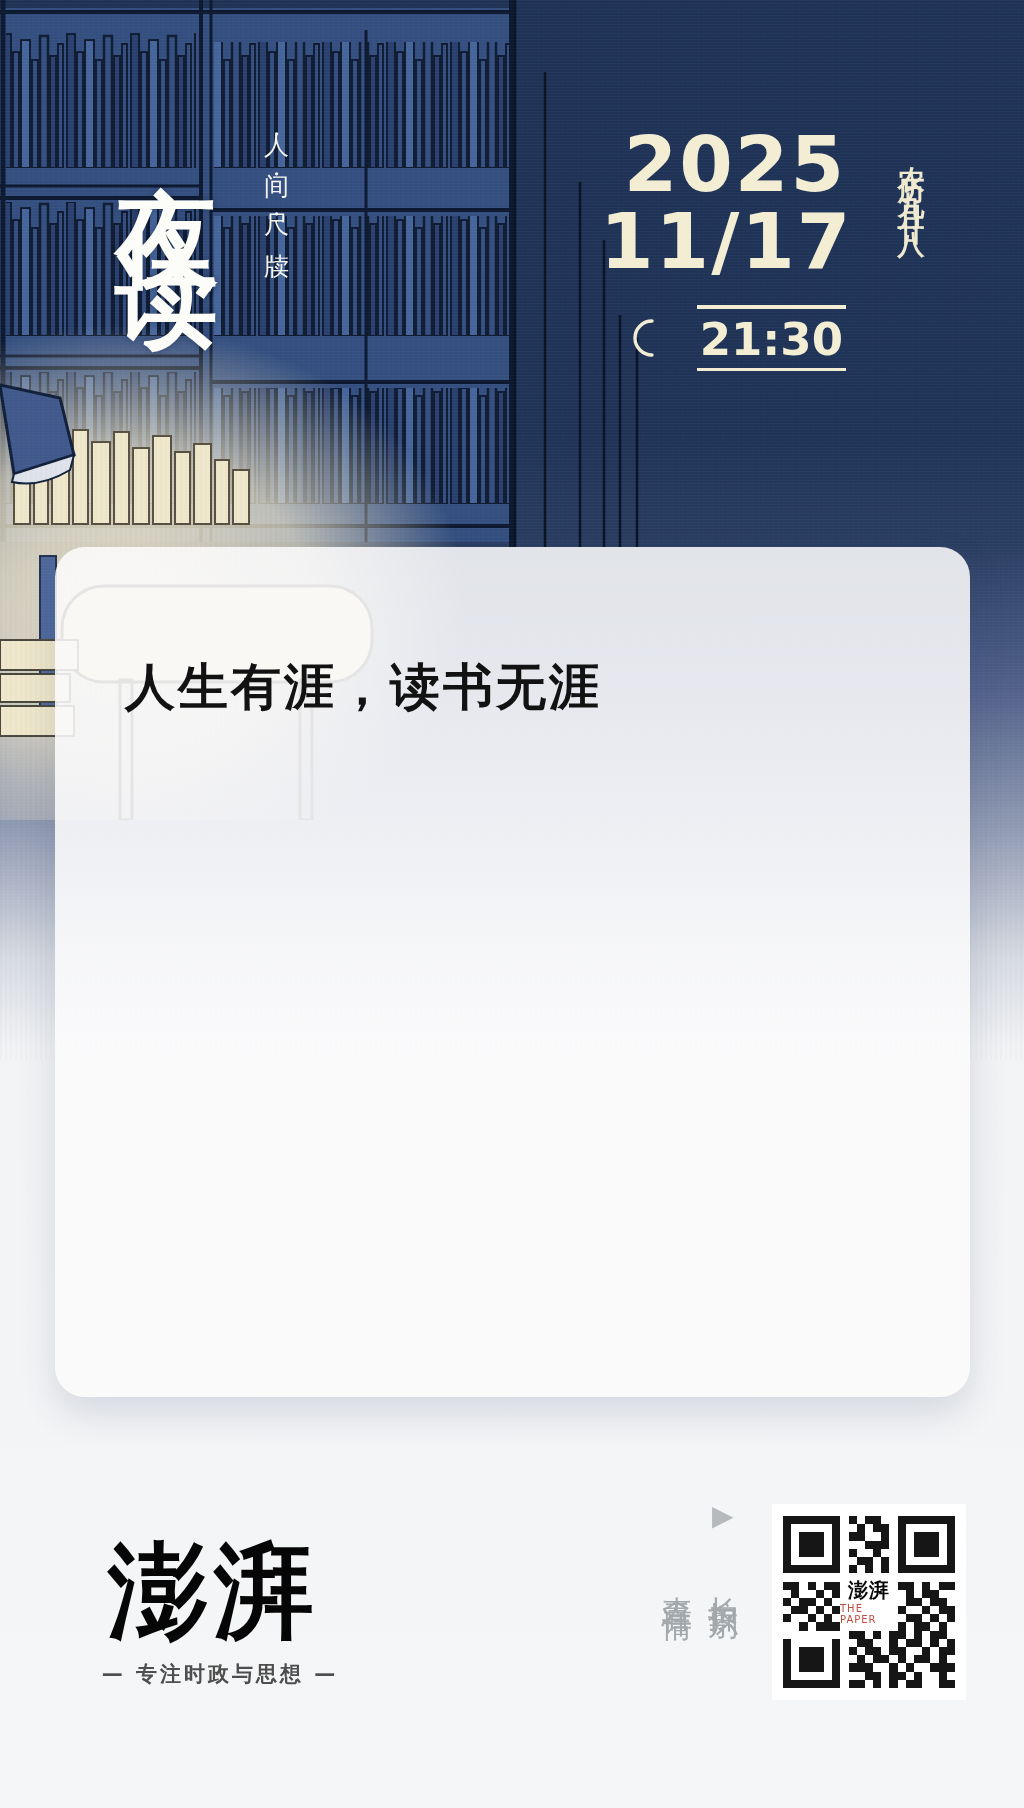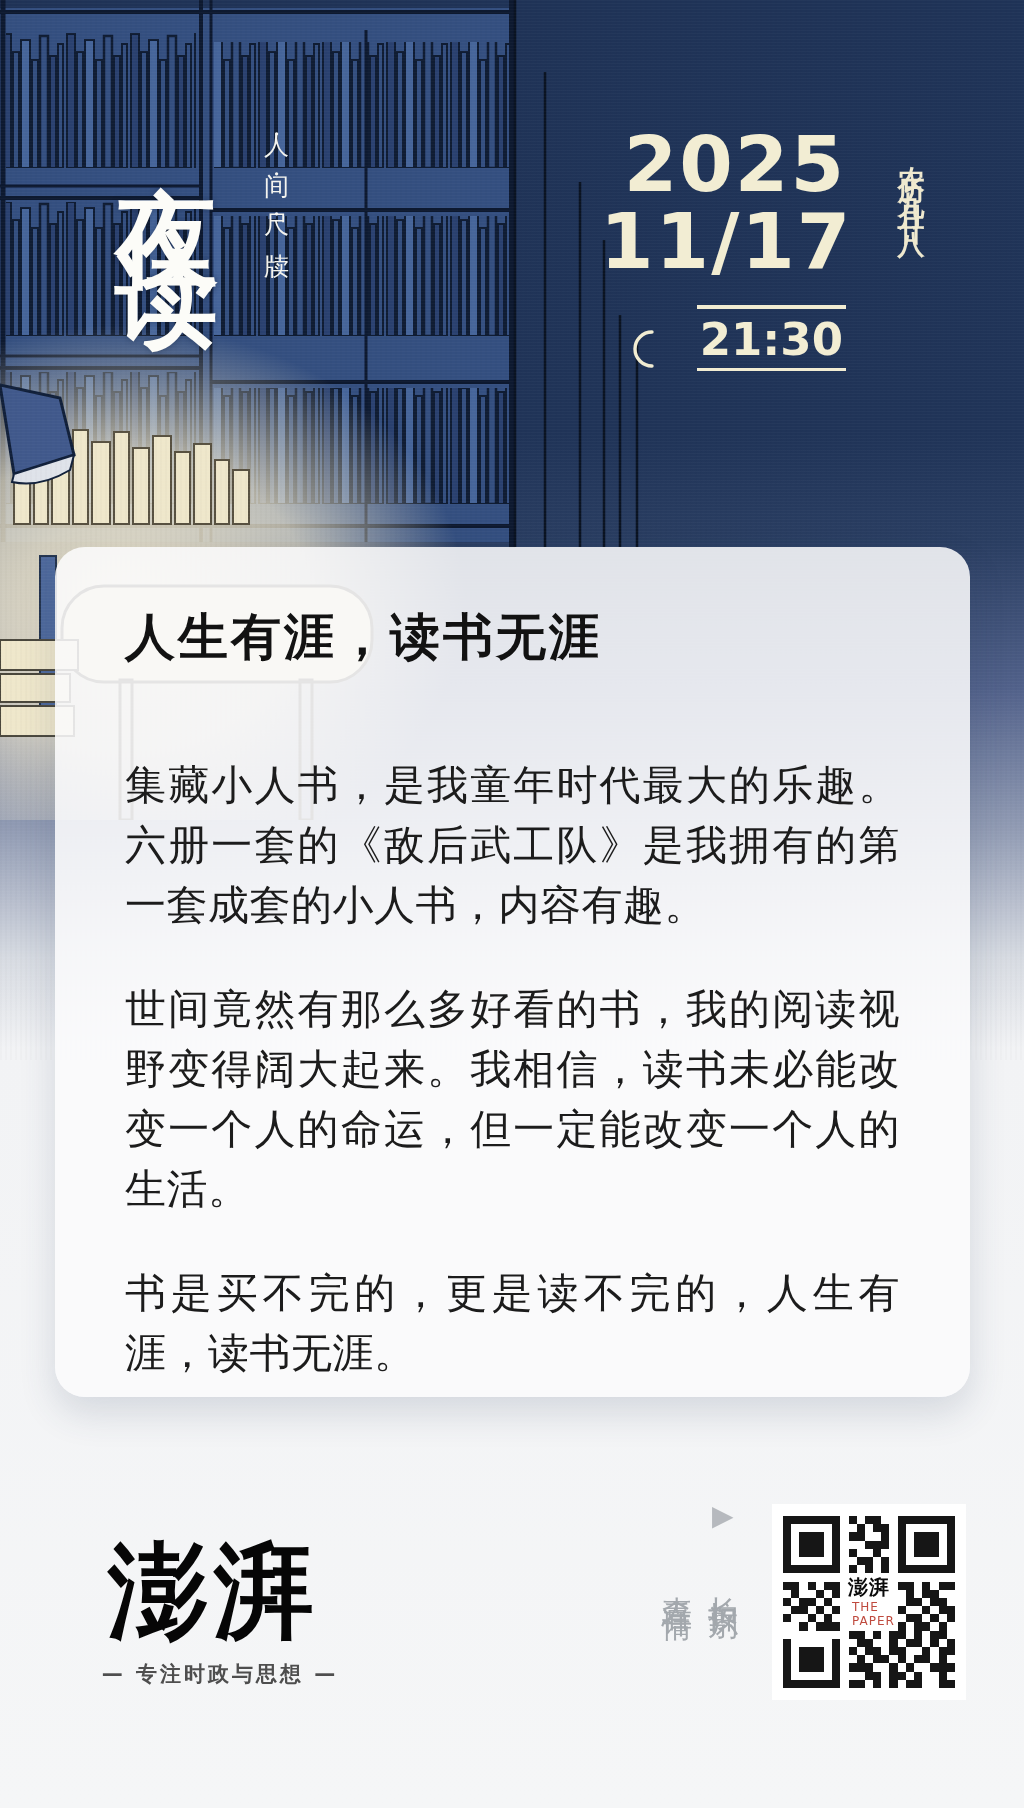--- a/index.html
+++ b/index.html
@@ -29,38 +29,38 @@
     position:absolute;left:264px;top:114px;
     writing-mode:vertical-rl;color:#f4f4ef;
     font-size:25px;line-height:1;letter-spacing:16px;font-weight:500;
   }
   .date-block{
     position:absolute;left:600px;top:126px;width:246px;text-align:right;
     color:#f2edd3;font-family:"DejaVu Sans","Liberation Sans",sans-serif;
   }
   .date-year{font-size:77px;font-weight:800;line-height:1;letter-spacing:2px;}
   .date-md{font-size:77px;font-weight:800;line-height:1;letter-spacing:2px;}
-  .time-row{display:flex;align-items:flex-end;justify-content:flex-end;gap:28px;margin-top:25px;}
+  .time-row{display:flex;align-items:center;justify-content:flex-end;gap:28px;margin-top:25px;}
   .moon{width:44px;height:44px;flex:0 0 auto;}
   .time-val{
     display:inline-block;font-size:45px;font-weight:800;line-height:1.05;
     border-top:4px solid #f2edd3;border-bottom:3px solid #f2edd3;padding:7px 3px 5px;
   }
   .lunar{
     position:absolute;left:898px;top:144px;
     writing-mode:vertical-rl;color:#efe9cf;
     font-size:27px;line-height:1;letter-spacing:13px;font-weight:600;
   }
 
   
   .card{
     position:absolute;left:55px;top:547px;width:915px;height:850px;
     background:rgba(250,251,252,.88);
     border-radius:30px;box-shadow:0 16px 36px rgba(50,70,100,.16);
-    box-sizing:border-box;padding:60px 70px 0;
+    box-sizing:border-box;padding:110px 70px 0;
   }
   .card-title{
     font-size:50px;font-weight:800;color:#121212;letter-spacing:3px;line-height:1.2;margin:0;
   }
   .card-body{margin-top:88px;}
   .card-body p{
     margin:0 0 44px;font-size:41px;line-height:60px;color:#1c1c1c;
     letter-spacing:.5px;text-align:justify;
   }
 
@@ -92,22 +92,22 @@
     position:absolute;left:772px;top:1504px;width:194px;height:196px;background:#ffffff;
     display:flex;align-items:center;justify-content:center;
   }
   .qr svg{display:block;}
   .qr-center{
     position:absolute;left:50%;top:50%;transform:translate(-50%,-50%);
     width:58px;height:58px;background:#ffffff;border-radius:4px;
     display:flex;flex-direction:column;align-items:center;justify-content:center;
   }
   .qr-center .zi{font-size:20px;font-weight:800;color:#0a0a0a;letter-spacing:1px;line-height:1;}
-  .qr-center .en{font-size:12px;color:#bf4a3e;letter-spacing:1px;margin-top:3px;
-    font-family:"DejaVu Sans","Liberation Sans",sans-serif;margin-left:12px;}
+  .qr-center .en{font-size:10px;color:#bf4a3e;letter-spacing:1px;margin-top:3px;
+    font-family:"DejaVu Sans","Liberation Sans",sans-serif;}
 </style>
 </head>
 <body>
 
 <div class="poster">
 
   <svg class="bg-illu" width="1024" height="820" viewBox="0 0 1024 820" aria-hidden="true">
     <defs>
       <pattern id="bk" patternUnits="userSpaceOnUse" width="64" height="168">
         <rect x="3" y="34" width="8" height="134" fill="#2a4170" stroke="#0f1c33" stroke-width="2"></rect>
@@ -206,25 +206,20 @@
         <path d="M27 5 A17 17 0 1 0 27 39 A13.5 13.5 0 1 1 27 5 Z" fill="none" stroke="#f2edd3" stroke-width="3.4" stroke-linejoin="round"></path>
       </svg>
       <span class="time-val">21:30</span>
     </div>
   </div>
 
   <div class="lunar">农历九月廿八</div>
 
   <div class="card">
     <h1 class="card-title">人生有涯，读书无涯</h1>
-    <div class="card-body">
-      <p>集藏小人书，是我童年时代最大的乐趣。六册一套的《敌后武工队》是我拥有的第一套成套的小人书，内容有趣。</p>
-      <p>世间竟然有那么多好看的书，我的阅读视野变得阔大起来。我相信，读书未必能改变一个人的命运，但一定能改变一个人的生活。</p>
-      <p>书是买不完的，更是读不完的，人生有涯，读书无涯。</p>
-    </div>
   </div>
 
   <div class="brand">澎湃</div>
   <div class="tagline">— 专注时政与思想 —</div>
 
   <div class="play">▶</div>
 
   <div class="scan-hint">
     <span>长按识别</span>
     <span>查看详情</span>

